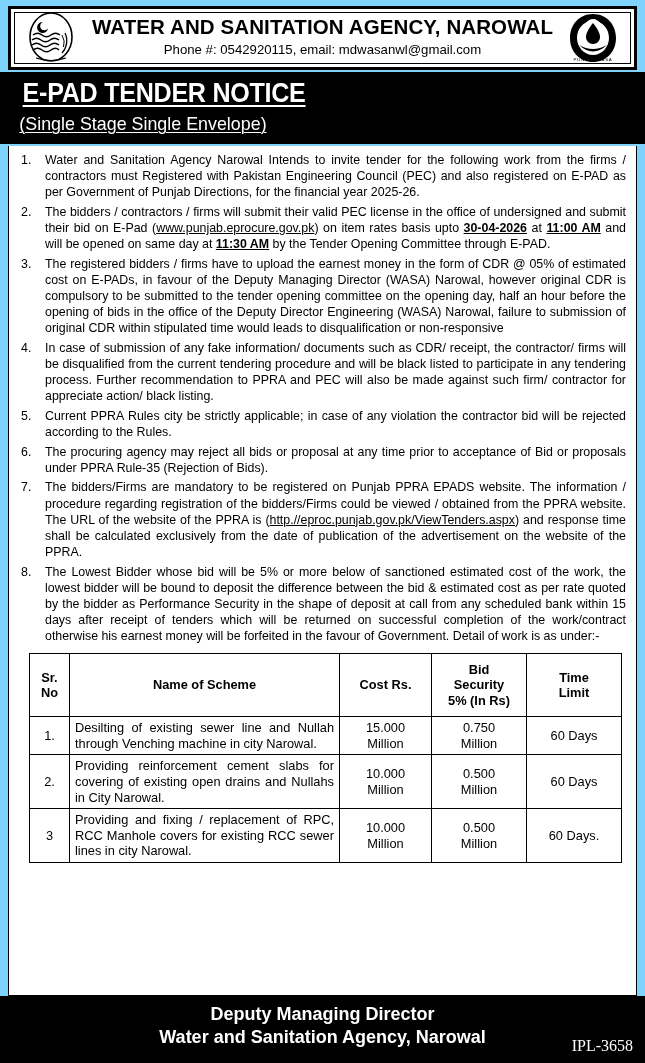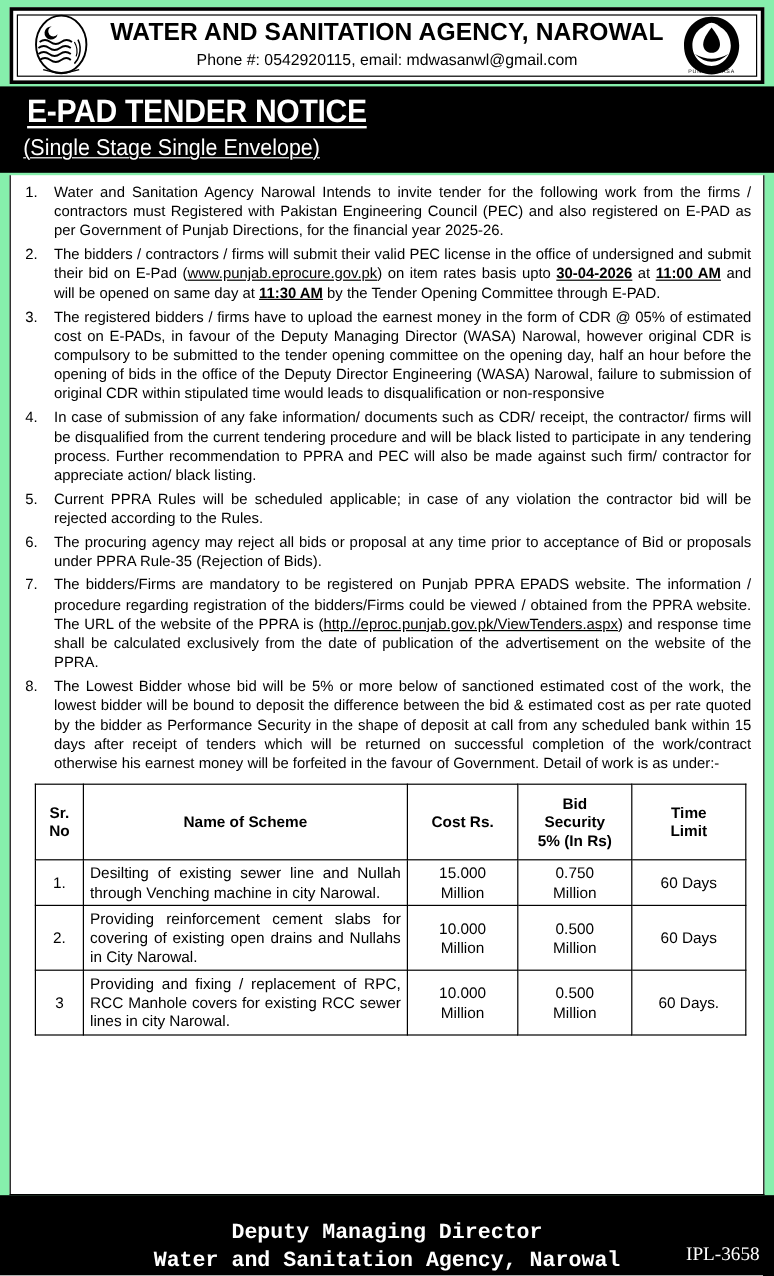--- a/index.html
+++ b/index.html
@@ -12,21 +12,21 @@
     height: 1063px;
     font-family: "Liberation Sans", sans-serif;
     color: #000000;
     overflow: hidden;
   }
 
   .page {
     position: relative;
     width: 645px;
     height: 1000px;
-    background: #86efac;
+    background: #7dd3fc;
     box-sizing: border-box;
   }
 
   
   .header-outer {
     position: absolute;
     left: 8px;
     top: 6px;
     width: 629px;
     height: 64px;
@@ -199,23 +199,23 @@
     left: 0;
     top: 996px;
     width: 645px;
     height: 67px;
     background: #000000;
     color: #ffffff;
     overflow: hidden;
   }
   .footer-center {
     text-align: center;
-    font-family: Liberation Mono, monospace;
-    font-weight: bold;
-    padding-top: 21px;
+    font-family: Liberation Sans, sans-serif;
+    font-weight: bold;
+    padding-top: 7px;
   }
   .footer-line1 { font-size: 18px; line-height: 1.3; }
   .footer-line2 { font-size: 18px; line-height: 1.3; }
   .footer-code {
     position: absolute;
     right: 12px;
     bottom: 8px;
     font-family: "Liberation Serif", serif;
     font-weight: normal;
     font-size: 16px;
@@ -281,21 +281,21 @@
 
       <li>
         <span class="num">3.</span><span><span>The registered bidders / firms have to upload the earnest money in the form of CDR @ 05% of estimated cost on  E-PADs, in favour of the </span><span class="b">Deputy Managing Director (WASA) Narowal</span><span>, however original CDR is compulsory to be submitted to the tender opening committee on the opening day, half an hour before the opening of bids in the office of the Deputy Director Engineering (WASA) Narowal, failure to submission of original CDR within stipulated time would leads to disqualification or non-responsive</span></span>
       </li>
 
       <li>
         <span class="num">4.</span><span>In case of submission of any fake information/ documents such as CDR/ receipt, the contractor/ firms will be disqualified from the current tendering procedure and will be black listed to participate in any tendering process. Further recommendation to PPRA and PEC will also be made against such firm/ contractor for appreciate action/ black listing.</span>
       </li>
 
       <li>
-        <span class="num">5.</span><span>Current PPRA Rules will be scheduled applicable; in case of any violation the contractor bid will be rejected according to the Rules.</span>
+        <span class="num">5.</span><span>Current PPRA Rules city be strictly applicable; in case of any violation the contractor bid will be rejected according to the Rules.</span>
       </li>
 
       <li>
         <span class="num">6.</span><span>The procuring agency may reject all bids or proposal at any time prior to acceptance of Bid or proposals under PPRA Rule-35 (Rejection of Bids).</span>
       </li>
 
       <li>
         <span class="num">7.</span><span><span>The bidders/Firms are mandatory to be registered on Punjab PPRA EPADS website. The information / procedure regarding registration of the bidders/Firms could be viewed / obtained from the PPRA website. The URL of the website of the PPRA is (</span><span class="u">http.//eproc.punjab.gov.pk/ViewTenders.aspx</span><span>) and response time shall be calculated exclusively from the date of publication of the advertisement on the website of the PPRA.</span></span>
       </li>
 

